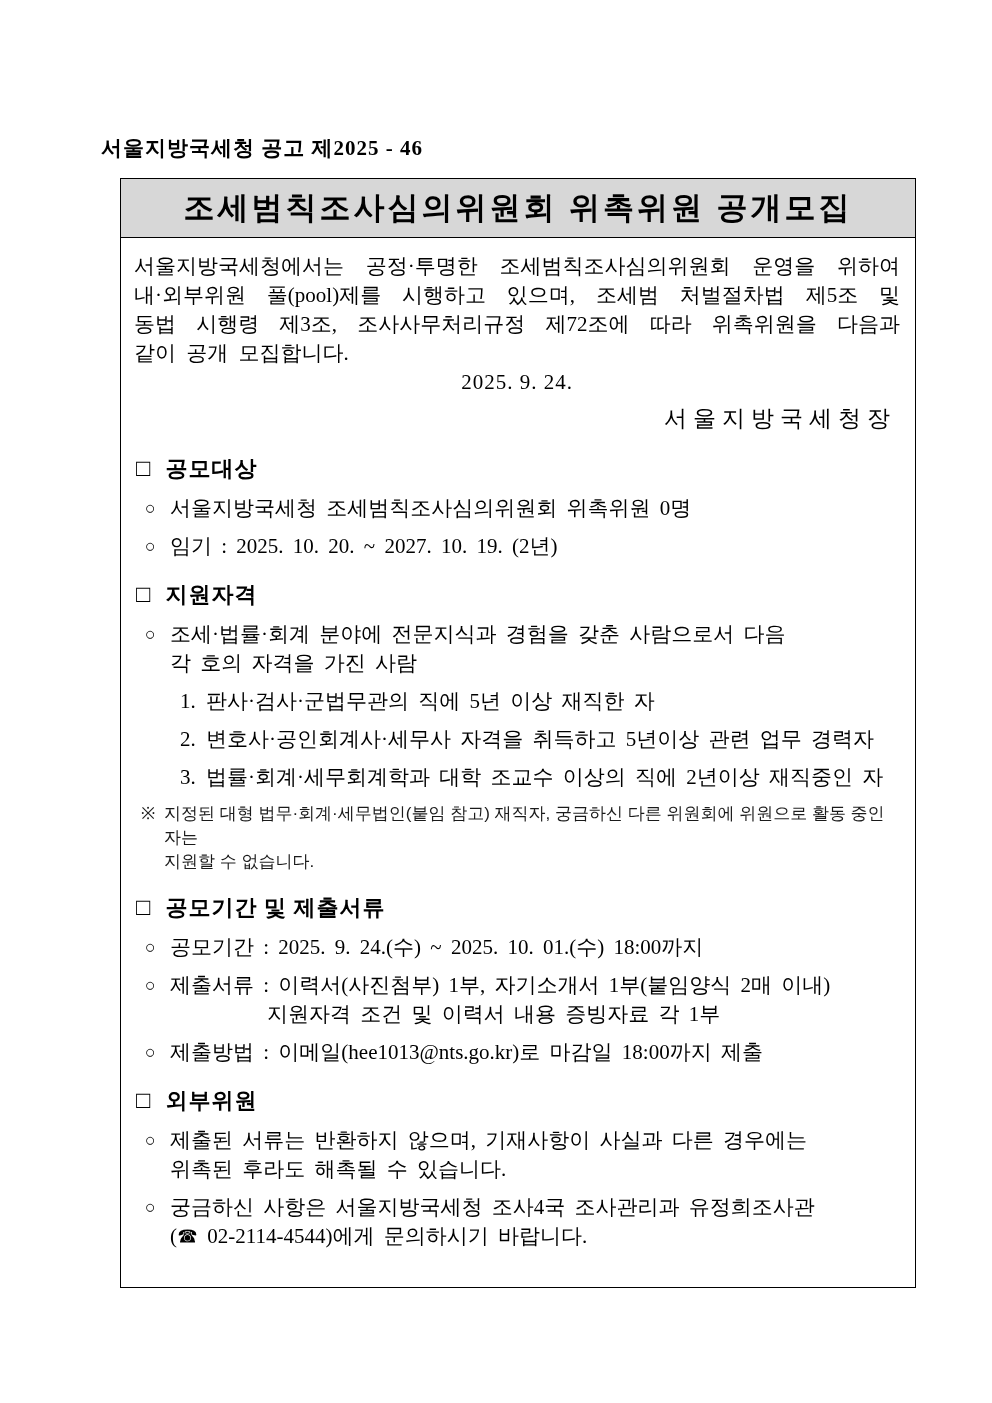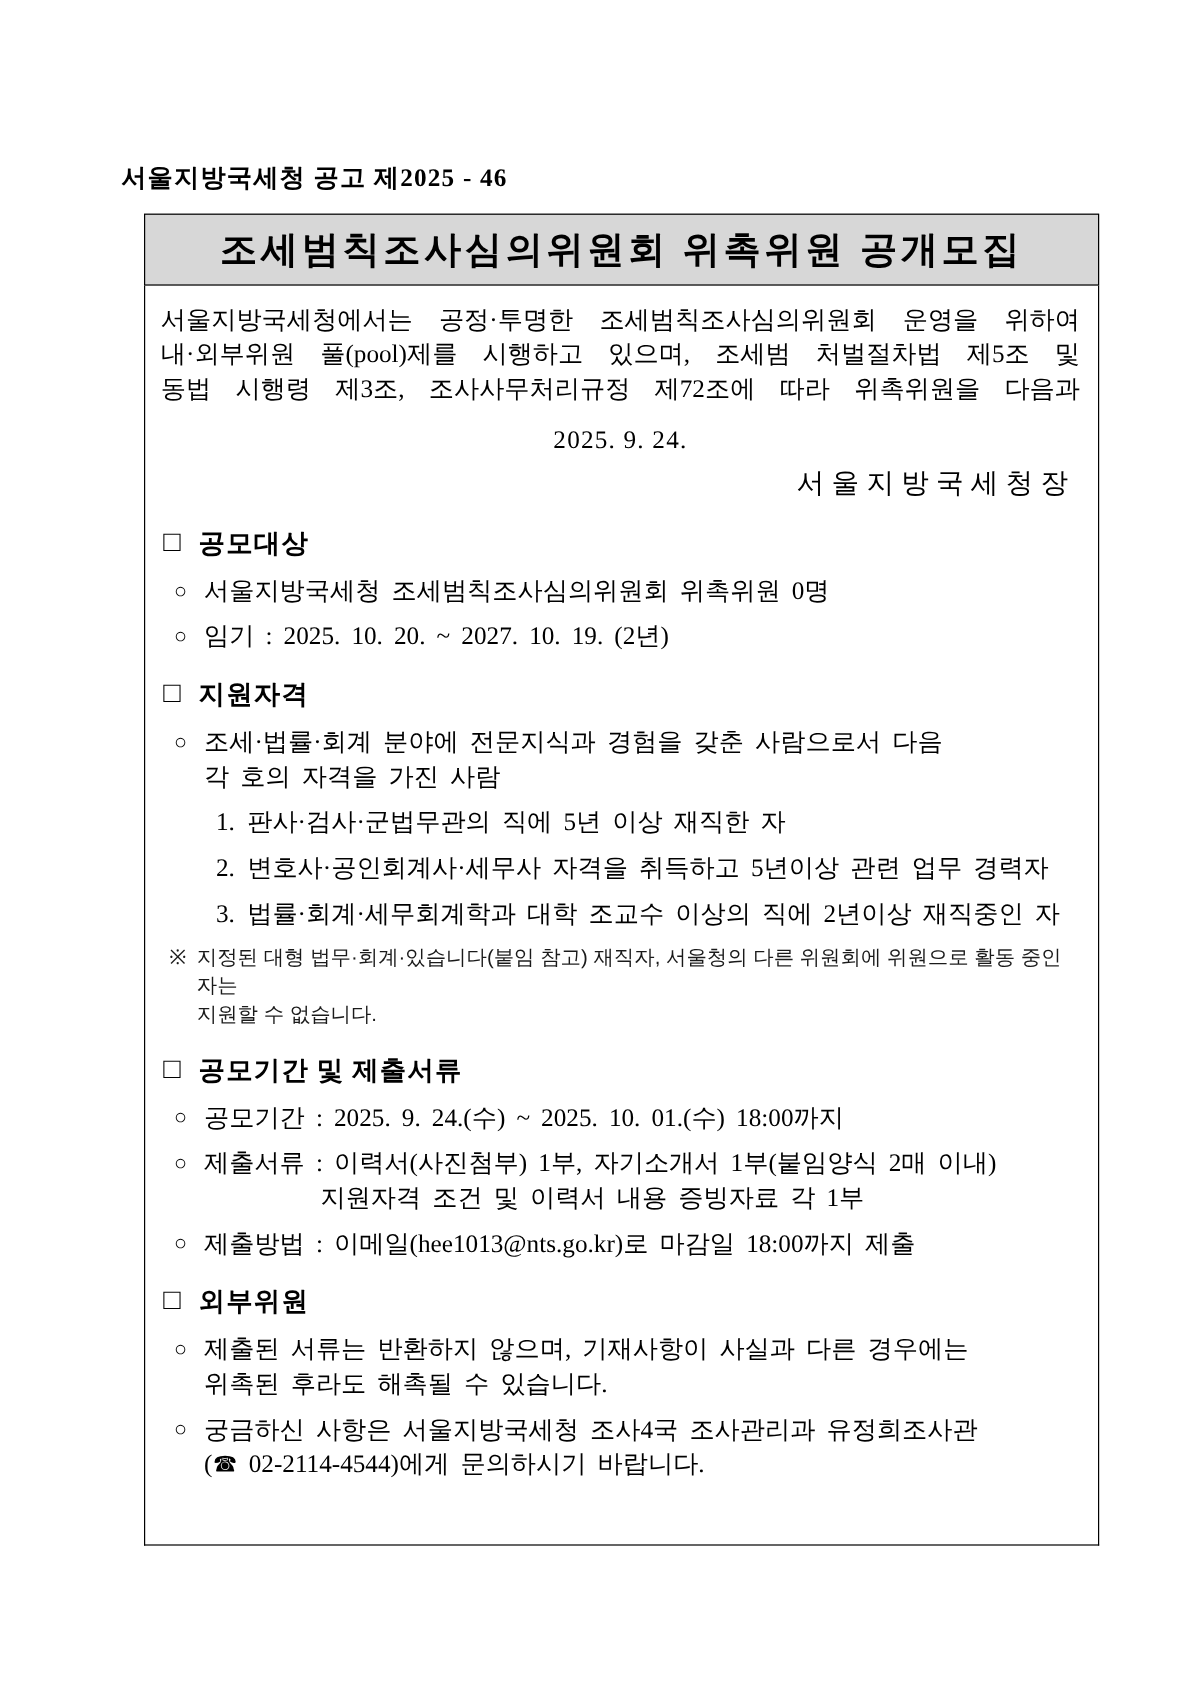--- a/index.html
+++ b/index.html
@@ -18,21 +18,21 @@
     font-family:"Liberation Sans", sans-serif; font-weight:bold;
     font-size:31px; letter-spacing:3px; white-space:nowrap;
   }
   .notice-body {
     box-sizing:border-box; border:1px solid #000; border-top:none;
     height:1050px; padding:14px 15px 0 13px;
   }
   .intro { font-size:21px; line-height:29px; word-spacing:5px; }
   .intro .line { display:block; }
   .intro .just { text-align:justify; text-align-last:justify; }
-  .date-line { margin-top:13px; text-align:center; font-size:21px; line-height:29px; letter-spacing:1px; }
+  .date-line { text-align:center; font-size:21px; line-height:29px; letter-spacing:1px; }
   .signer-line { margin-top:6px; text-align:right; font-size:23px; line-height:32px; letter-spacing:6px; padding-right:4px; }
   .sec-head { margin-top:18px; font-size:22px; line-height:30px; font-weight:bold; letter-spacing:1px; display:flex; align-items:center; }
   .sec-head .marker { font-weight:normal; font-size:24px; margin:0 14px 2px 2px; }
   .item { display:flex; margin-top:9px; font-size:21px; line-height:29px; }
   .item .bullet { flex:0 0 36px; box-sizing:border-box; padding-left:11px; font-size:18px; }
   .item .txt { flex:1; word-spacing:4px; }
   .item .txt .l2 { display:block; }
   .item.deep .txt .l2 { padding-left:97px; }
   .item.numbered { padding-left:46px; }
   .item.numbered .bullet { flex:0 0 26px; padding-left:0; font-size:21px; }
@@ -50,20 +50,21 @@
   <div class="notice">
 
     <div class="notice-title">조세범칙조사심의위원회 위촉위원 공개모집</div>
 
     <div class="notice-body">
 
       <div class="intro">
         <span class="line just">서울지방국세청에서는 공정·투명한 조세범칙조사심의위원회 운영을 위하여</span>
         <span class="line just">내·외부위원 풀(pool)제를 시행하고 있으며, 조세범 처벌절차법 제5조 및</span>
         <span class="line just">동법 시행령 제3조, 조사사무처리규정 제72조에 따라 위촉위원을 다음과</span>
+        <span class="line">같이 공개 모집합니다.</span>
       </div>
 
       <div class="date-line">2025. 9. 24.</div>
       <div class="signer-line">서울지방국세청장</div>
 
       <div class="sec-head">
         <span class="marker">□</span>
         <span>공모대상</span>
       </div>
       <div class="item">
@@ -91,21 +92,21 @@
         <span class="bullet">2.</span>
         <span class="txt">변호사·공인회계사·세무사 자격을 취득하고 5년이상 관련 업무 경력자</span>
       </div>
       <div class="item numbered">
         <span class="bullet">3.</span>
         <span class="txt">법률·회계·세무회계학과 대학 조교수 이상의 직에 2년이상 재직중인 자</span>
       </div>
       <div class="note">
         <span class="marker">※</span>
         <span class="ntxt">
-          <span class="line">지정된 대형 법무·회계·있습니다(붙임 참고) 재직자, 서울청의 다른 위원회에 위원으로 활동 중인 자는</span>
+          <span class="line">지정된 대형 법무·회계·세무법인(붙임 참고) 재직자, 궁금하신 다른 위원회에 위원으로 활동 중인 자는</span>
           <span class="line">지원할 수 없습니다.</span>
         </span>
       </div>
 
       <div class="sec-head">
         <span class="marker">□</span>
         <span>공모기간 및 제출서류</span>
       </div>
       <div class="item">
         <span class="bullet">○</span>

